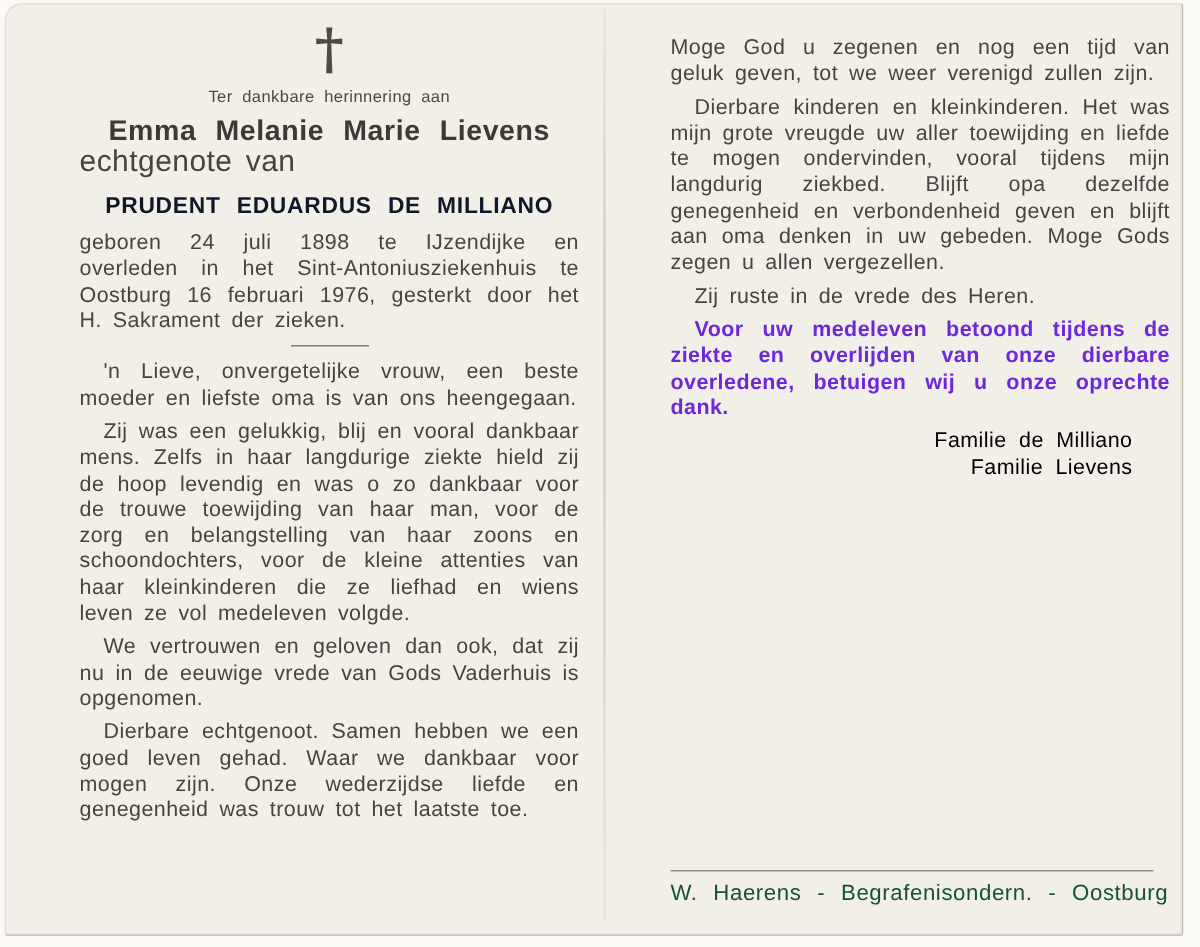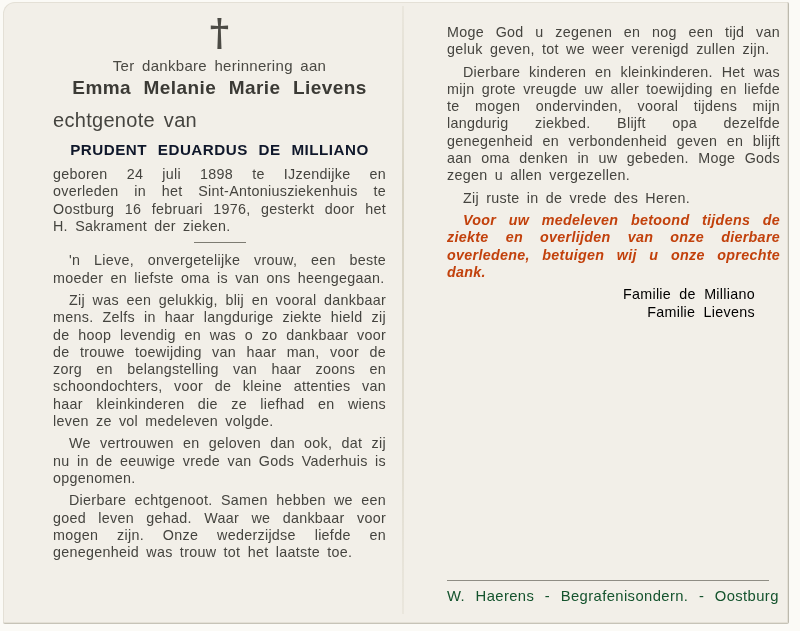--- a/index.html
+++ b/index.html
@@ -47,32 +47,32 @@
     font-family: "DejaVu Serif", serif;
     font-size: 37px;
     line-height: 40px;
     height: 42px;
     color: #4c4b45;
     font-weight: bold;
     letter-spacing: 0; word-spacing: 0;
   }
   .intro {
     text-align: center;
-    font-size: 15px;
+    font-size: 11px;
     color: #4a4943;
     margin: 3px 0 5px;
   }
   .deceased-name {
     text-align: center;
     font-weight: bold;
     font-size: 19px;
     color: #3b3a35;
     word-spacing: 7px;
     letter-spacing: 0.4px;
-    margin: 0 0 15px;
+    margin: 0 0 3px;
   }
   .relation {
     text-align: left;
     font-size: 20px;
     margin: 0 0 12px;
   }
   .spouse-name {
     text-align: center;
     font-weight: bold;
     font-size: 15.2px;
@@ -87,24 +87,23 @@
   }
   p.no-indent { text-indent: 0; }
   .section-divider {
     width: 52px;
     height: 0;
     border-top: 1.5px solid #7d7b72;
     margin: 7px auto 9px;
   }
   .ack {
     font-weight: bold;
-    color: #c2410c;
+    color: #6d28d9;
     margin: 139px 0 3px;
     text-indent: 0;
-    font-style: italic;
   }
   .signatures {
     text-align: right;
     padding-right: 25px;
     font-weight: normal;
     color: #000000;
     word-spacing: 4px;
     line-height: 17.5px;
   }
   .undertaker-block {

